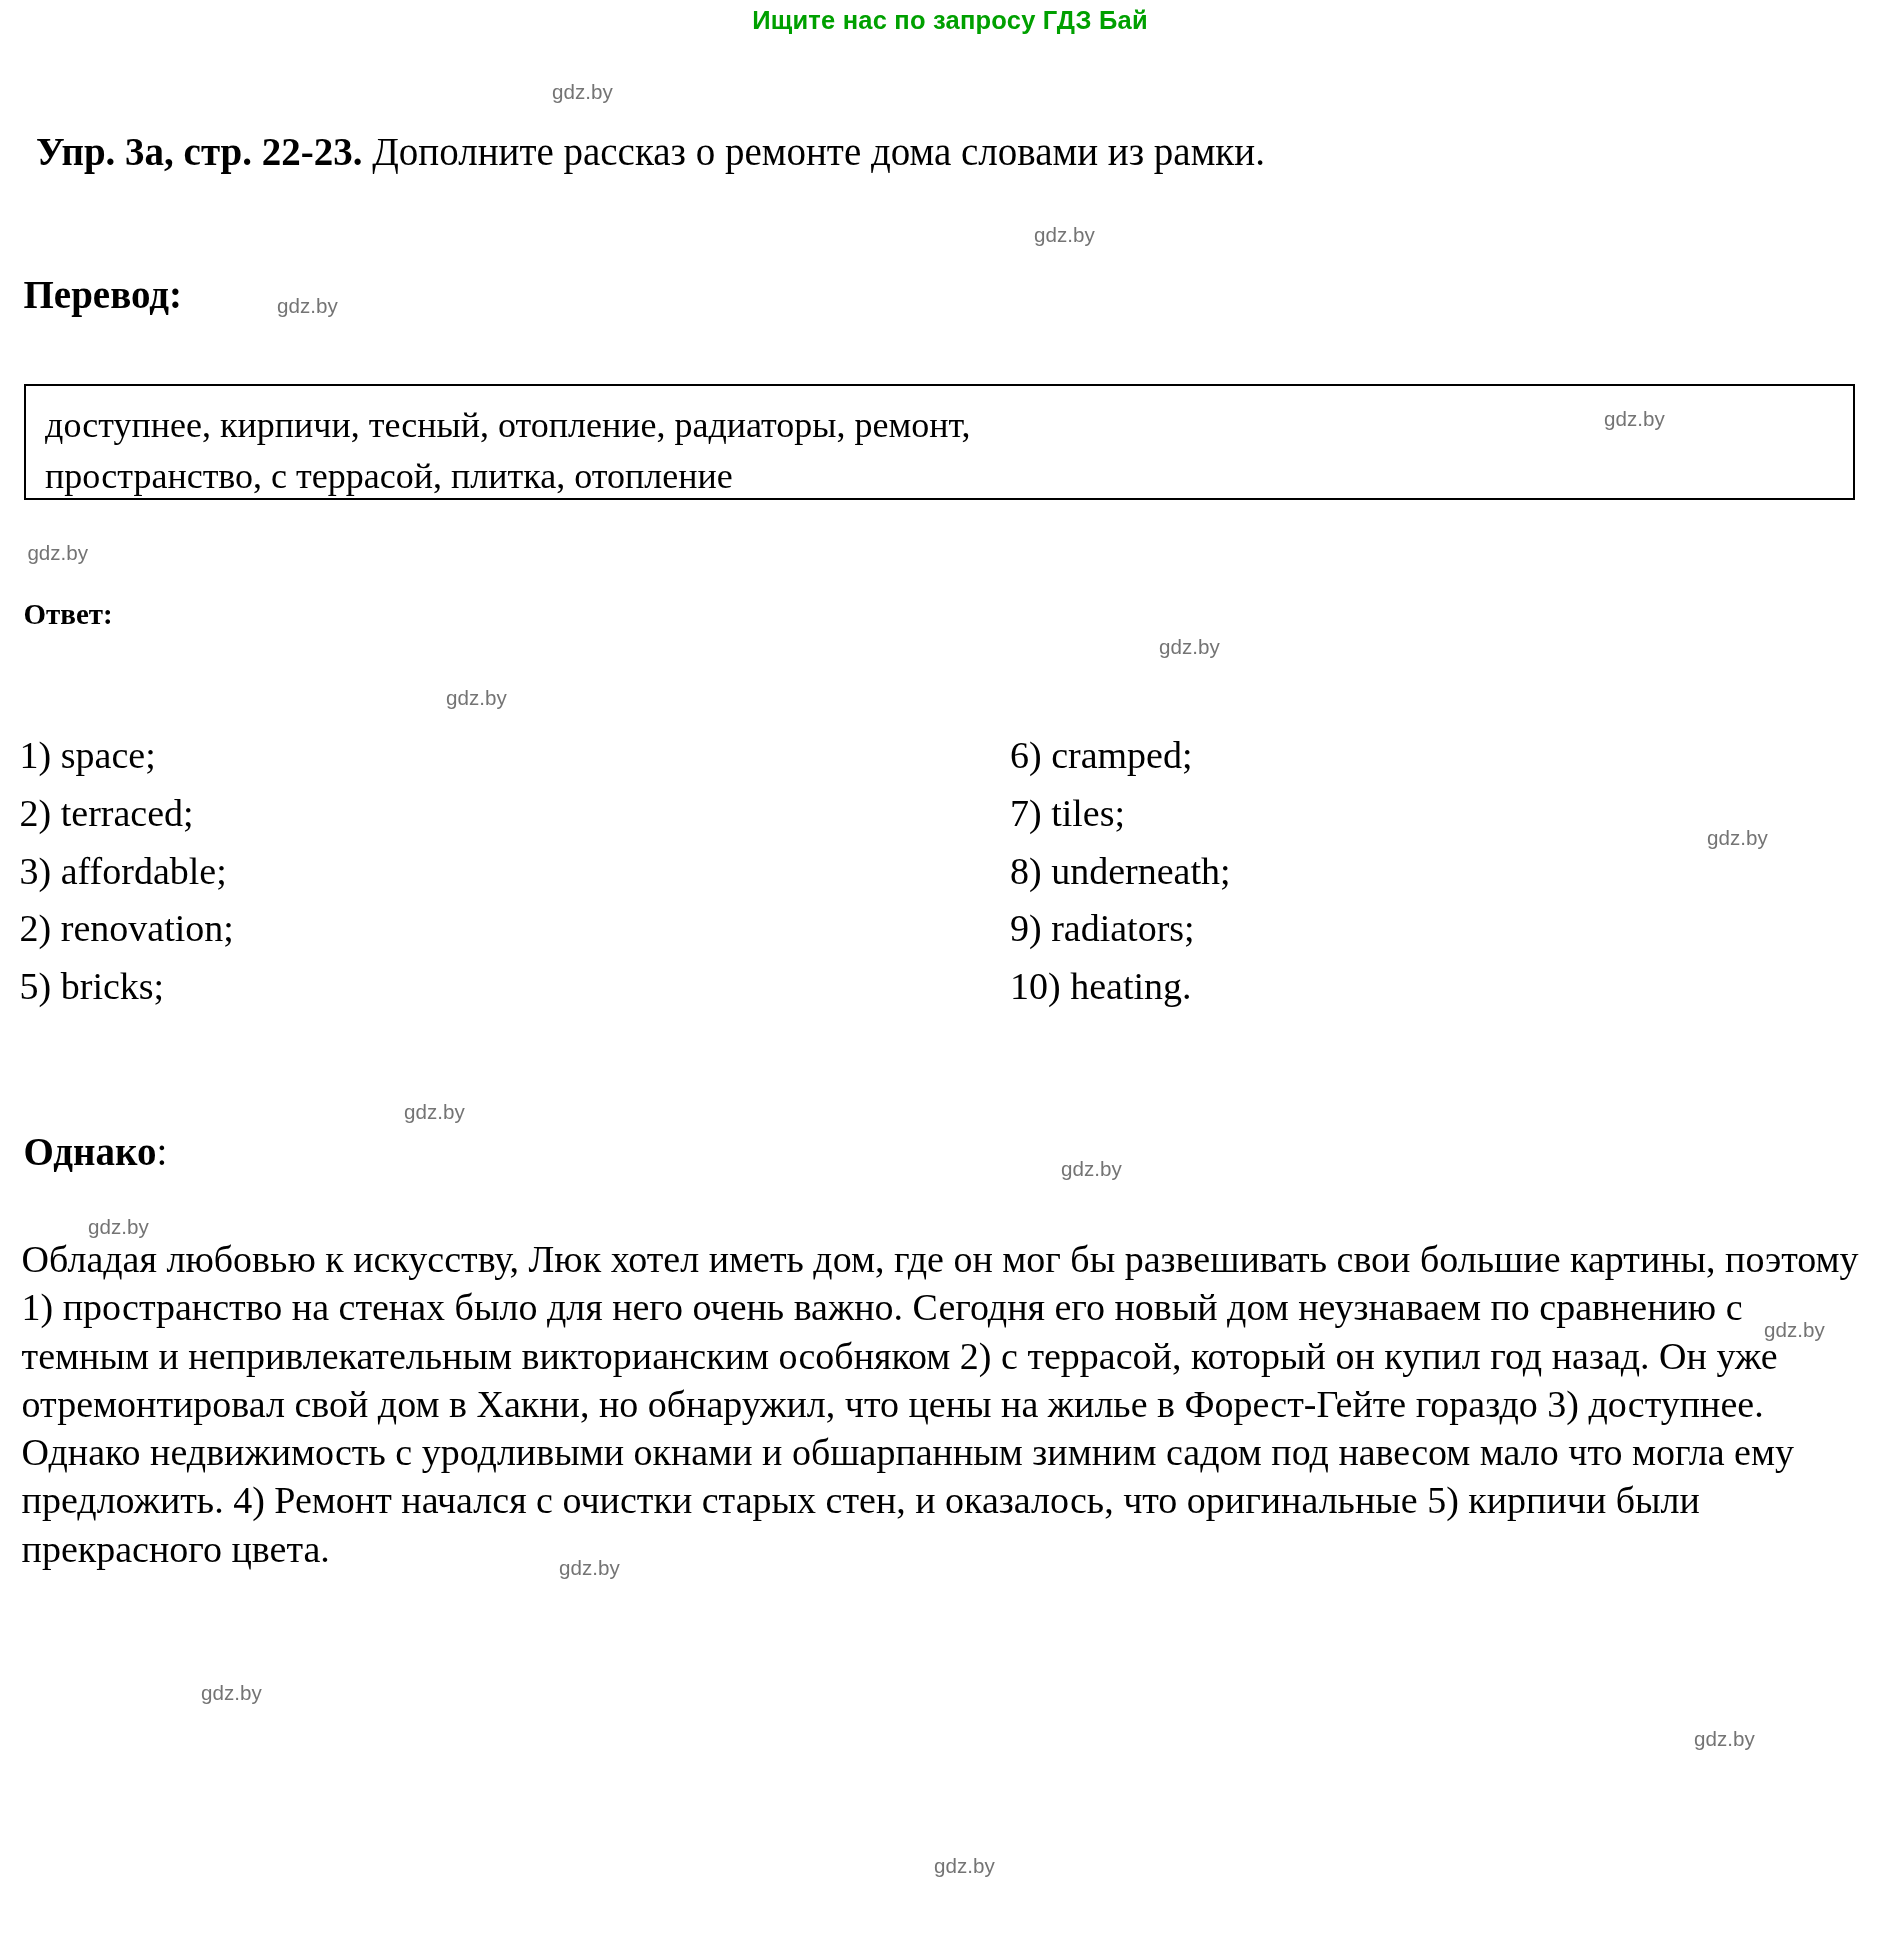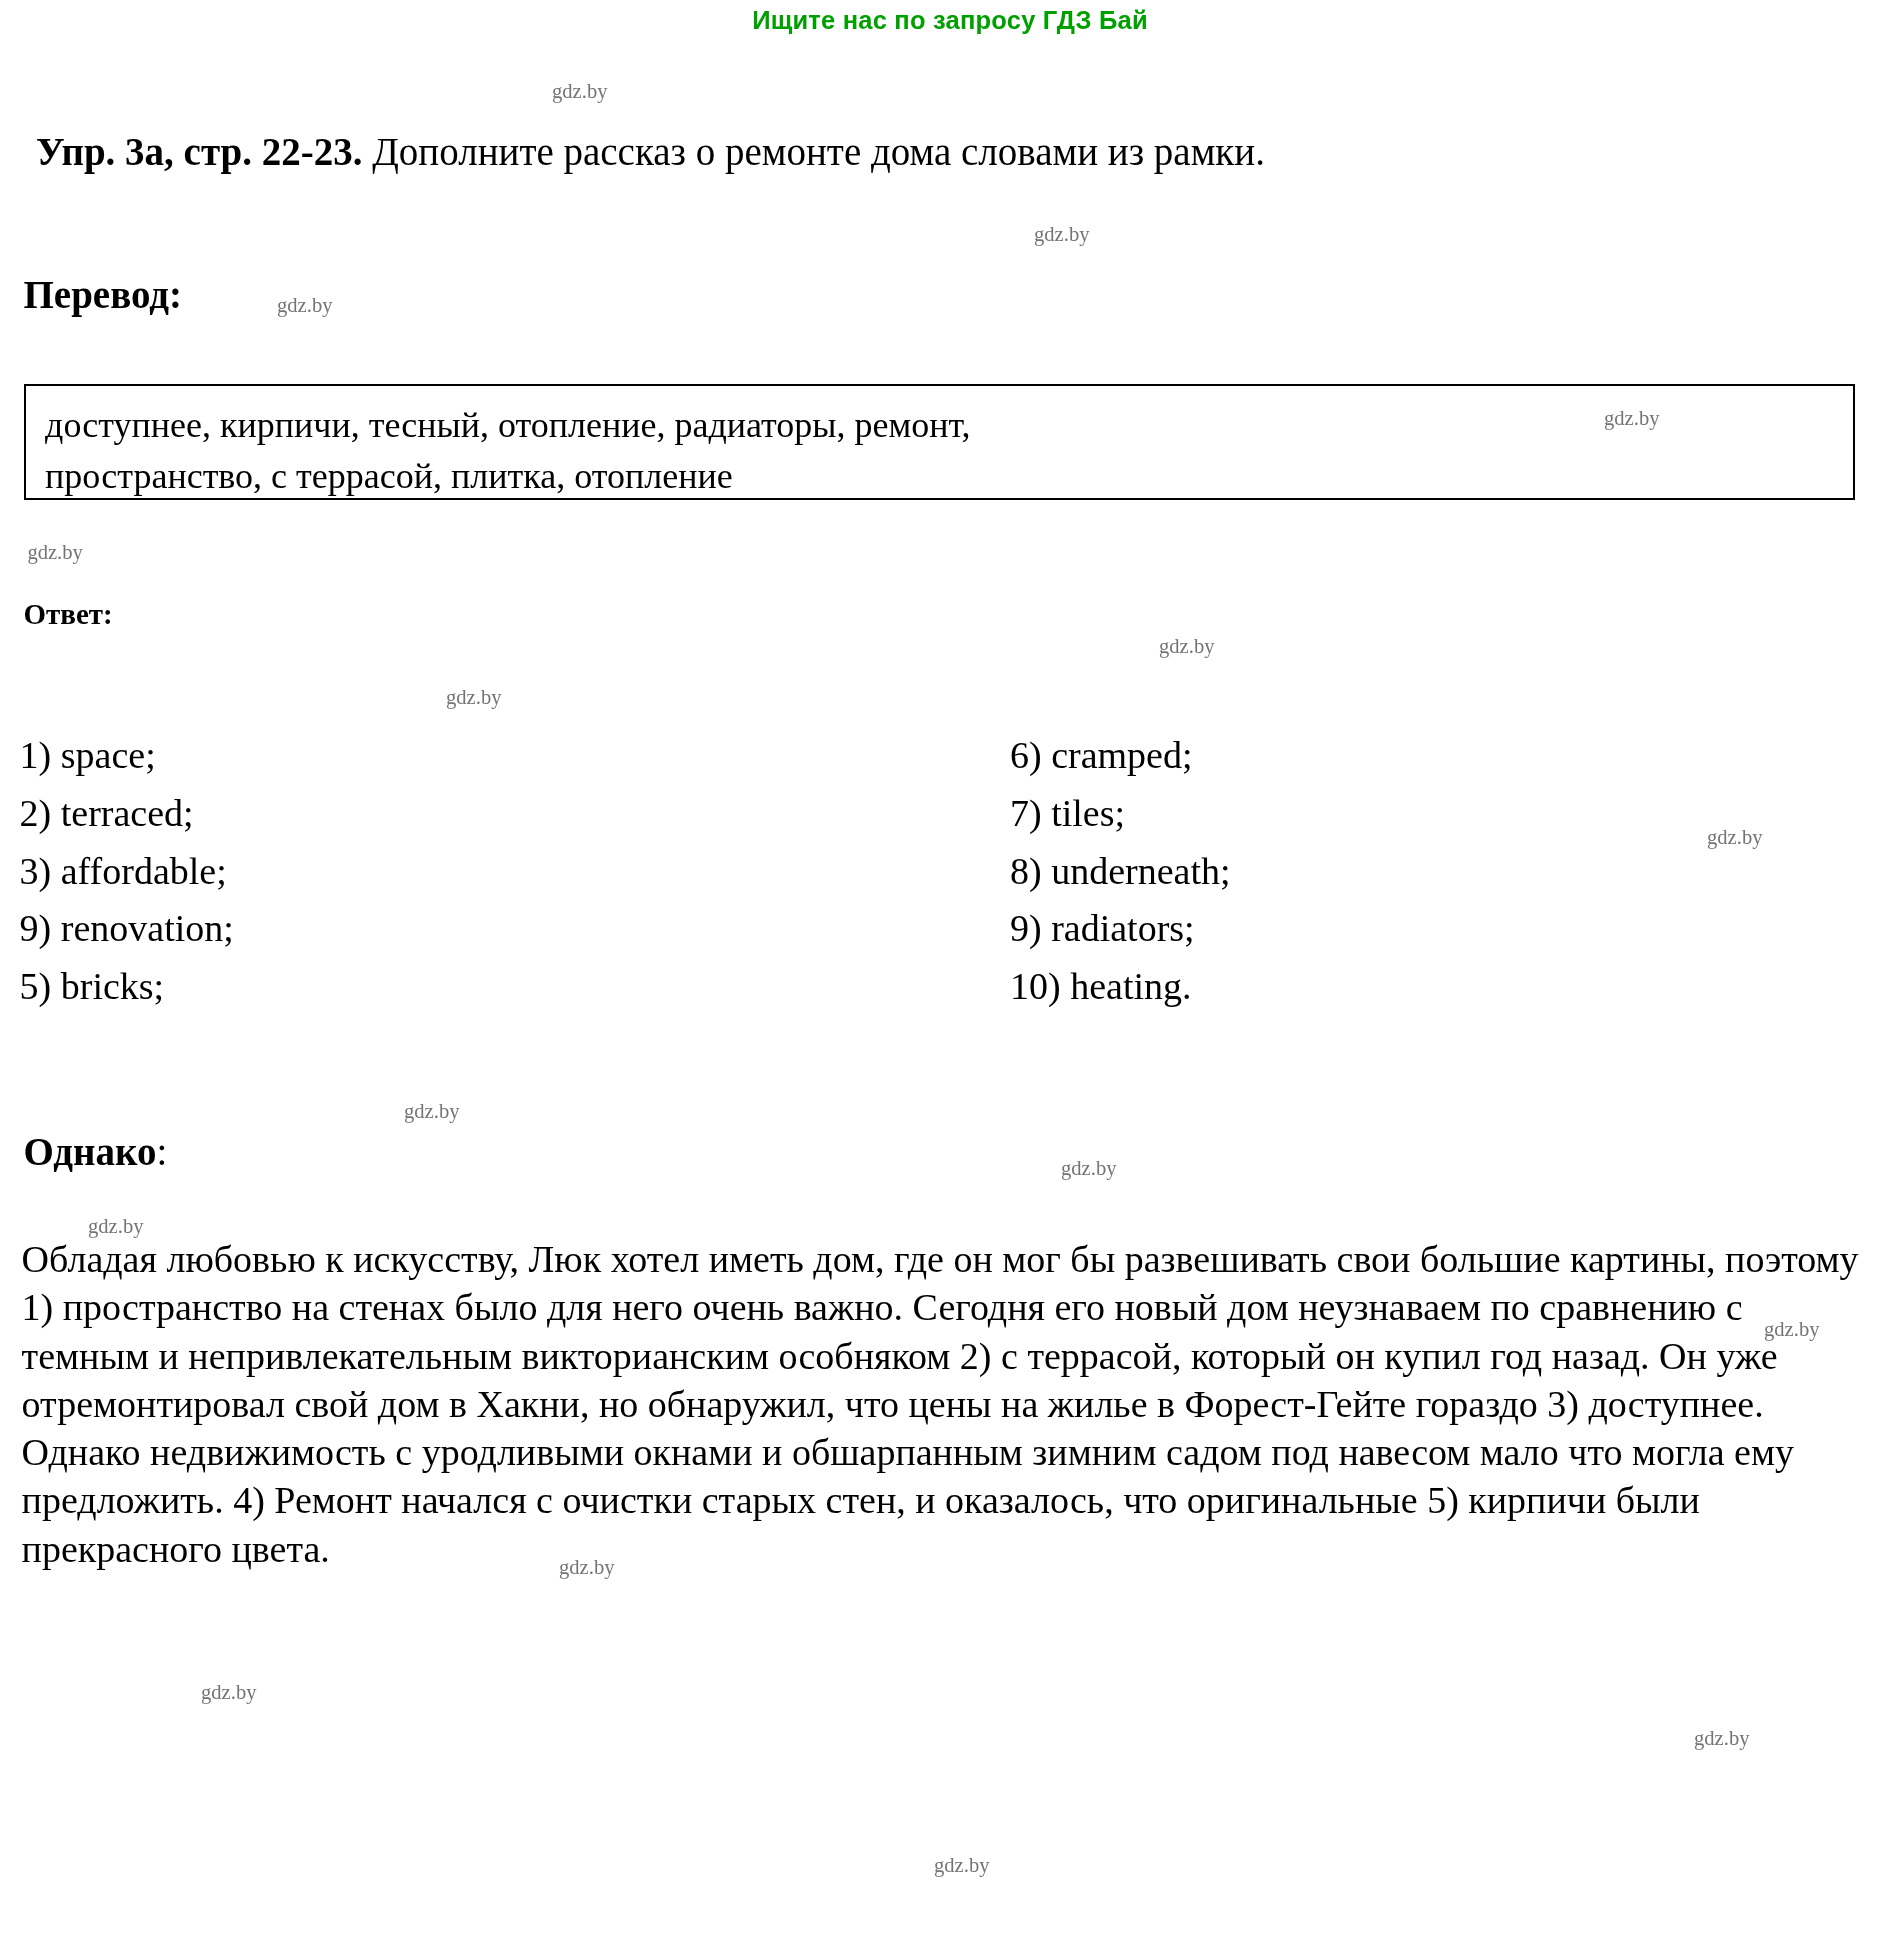--- a/index.html
+++ b/index.html
@@ -29,21 +29,21 @@
     text-align: center;
     color: #00a000;
     font-family: "Liberation Sans", sans-serif;
     font-weight: bold;
     font-size: 25.5px;
     letter-spacing: 0.2px;
   }
   .wm {
     position: absolute;
     color: #6d6d6d;
-    font-family: Liberation Serif, serif;
+    font-family: Liberation Sans, sans-serif;
     font-size: 20.6px;
     opacity: 0.95;
     white-space: nowrap;
     pointer-events: none;
   }
   .task-line {
     position: absolute;
     top: 129px;
     left: 36px;
     font-size: 39px;
@@ -135,21 +135,21 @@
     <div>доступнее, кирпичи, тесный, отопление, радиаторы, ремонт,</div>
     <div>пространство, с террасой, плитка, отопление</div>
   </div>
 
   <div class="label-otvet">Ответ:</div>
 
   <div class="answers-left">
     <div>1) space;</div>
     <div>2) terraced;</div>
     <div>3) affordable;</div>
-    <div>9) renovation;</div>
+    <div>2) renovation;</div>
     <div>5) bricks;</div>
   </div>
 
   <div class="answers-right">
     <div>6) cramped;</div>
     <div>7) tiles;</div>
     <div>8) underneath;</div>
     <div>9) radiators;</div>
     <div>10) heating.</div>
   </div>

